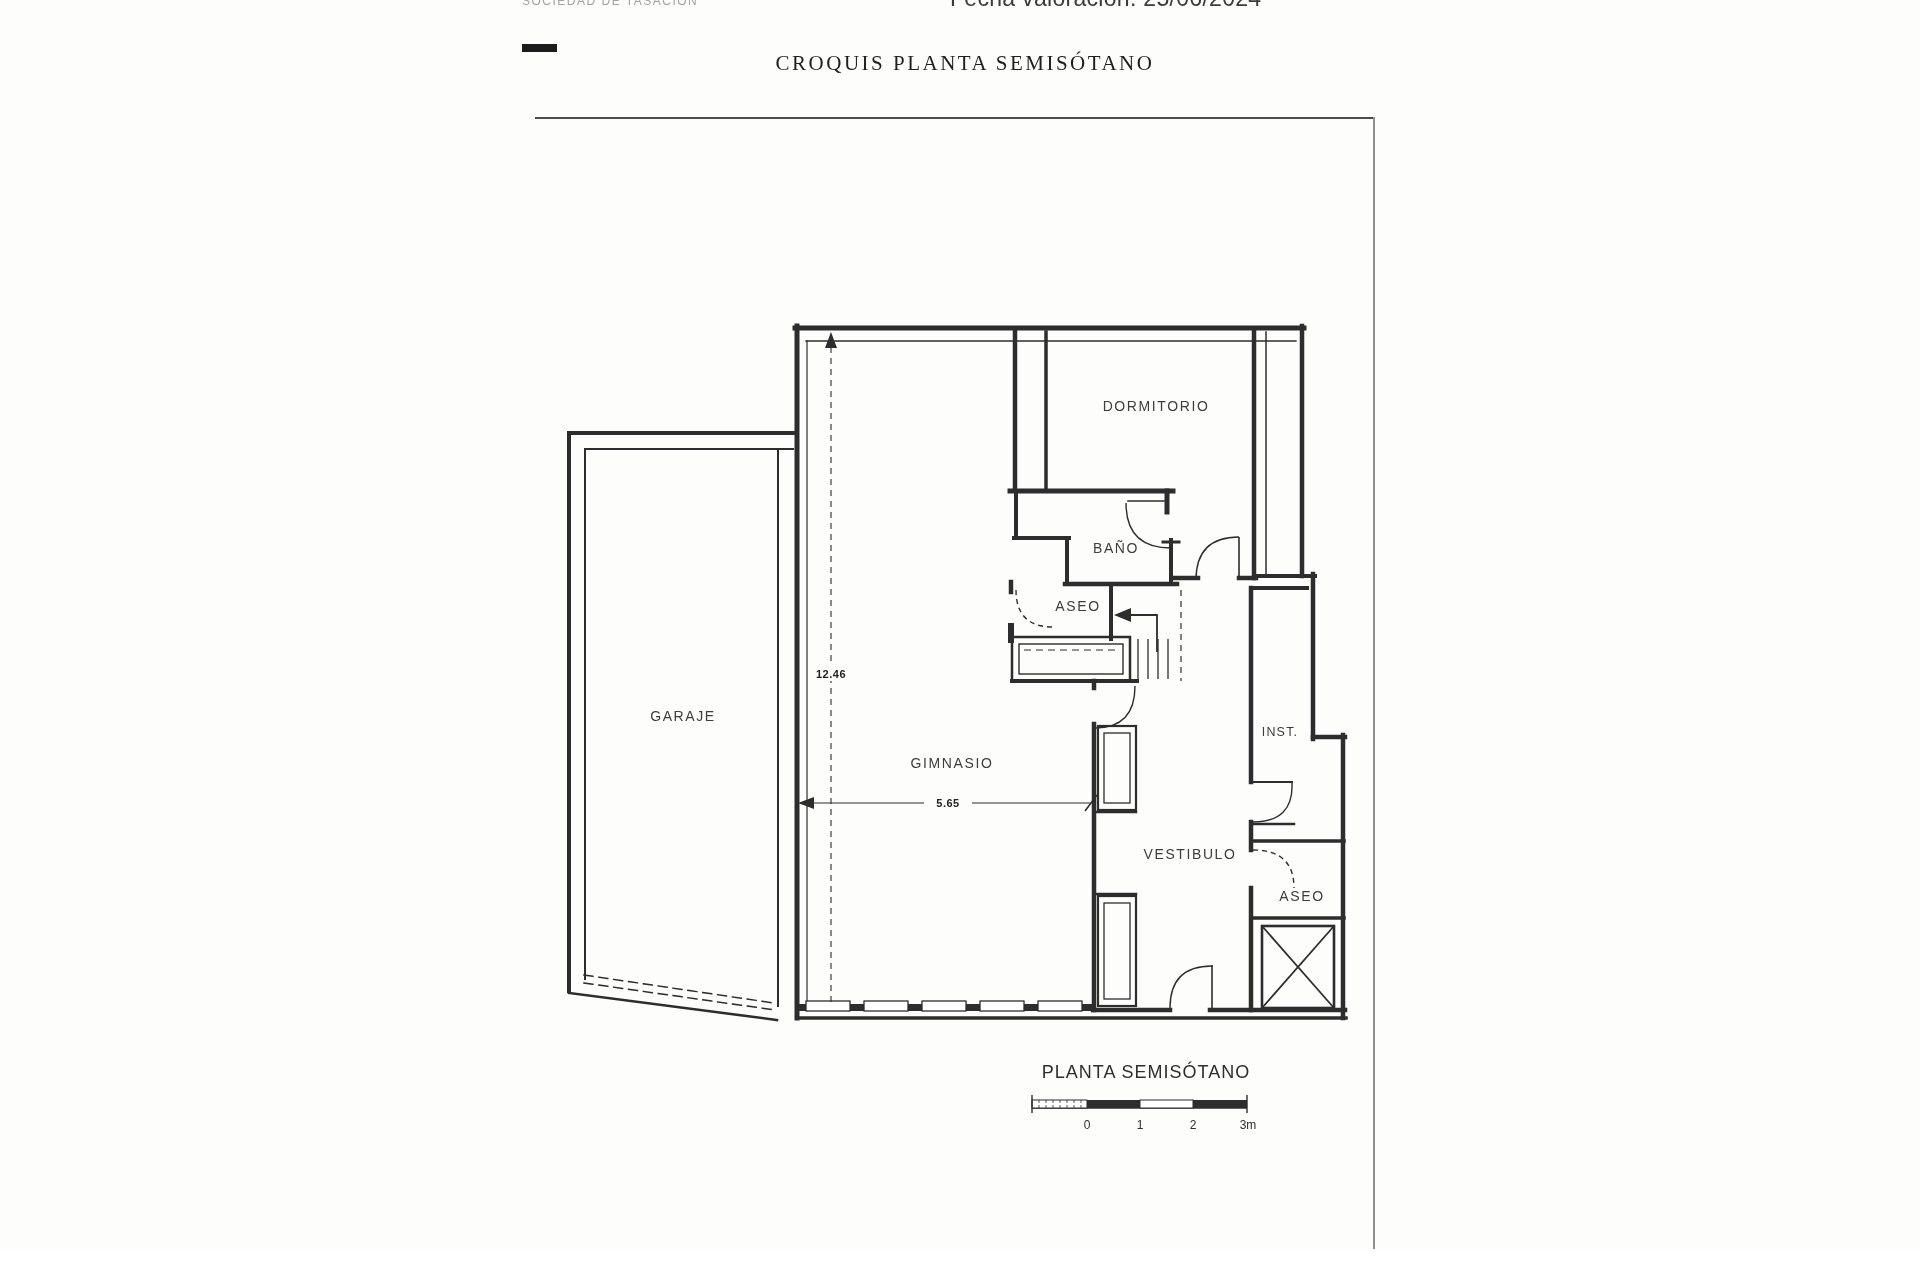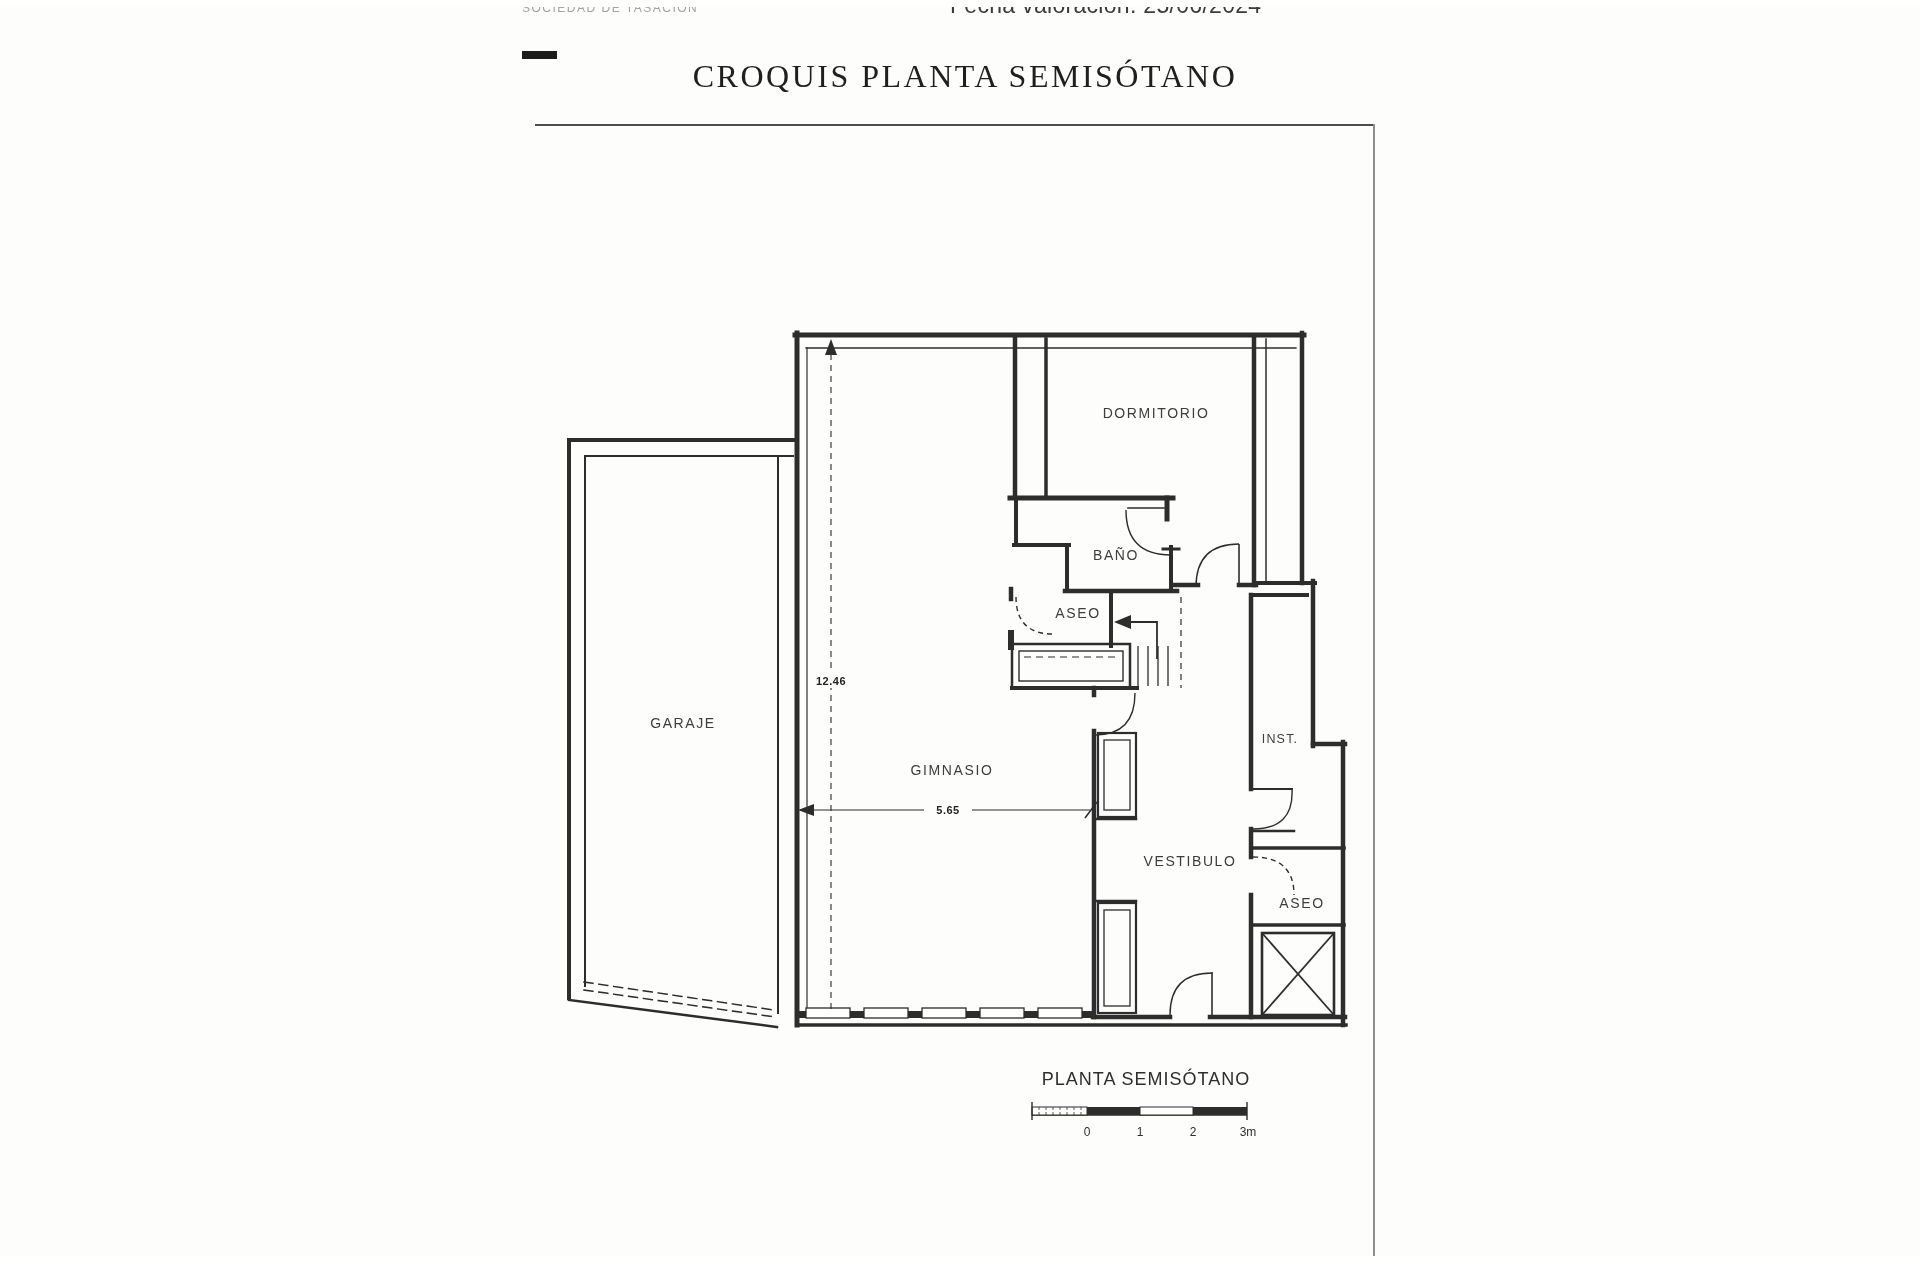--- a/index.html
+++ b/index.html
@@ -1,33 +1,33 @@
 <!DOCTYPE html>
 <html><head>
 <meta charset="utf-8">
 <style>
   html,body{margin:0;padding:0;background:#ffffff;}
   .page{
     position:relative;width:1920px;height:1249px;background:#fdfdfc;
-    overflow:hidden;font-family:"Liberation Sans", sans-serif;margin-top:7px;
+    overflow:hidden;font-family:"Liberation Sans", sans-serif;
   }
   .logo-text{
     position:absolute;left:522px;top:-5px;font-size:12px;letter-spacing:1.5px;
     color:#a3a3a0;white-space:nowrap;line-height:1;
   }
   .logo-dash{
     position:absolute;left:522px;top:44px;width:35px;height:8px;background:#1c1c1c;
   }
   .fecha{
     position:absolute;left:950px;top:-13px;font-size:23px;letter-spacing:0.3px;
     color:#3b3b3b;white-space:nowrap;line-height:1;
   }
   .title{
     position:absolute;left:965px;top:53px;transform:translateX(-50%);
-    font-family:"Liberation Serif", serif;font-size:32px;letter-spacing:2.5px;
+    font-family:"Liberation Serif", serif;font-size:21px;letter-spacing:2.5px;
     color:#1f1f1f;white-space:nowrap;line-height:1;
   }
   .rule-top{position:absolute;left:535px;top:117px;width:839px;height:2px;background:#4d4d4d;}
   .rule-right{position:absolute;left:1373px;top:117px;width:2px;height:1163px;background:#8f8f8f;}
   svg.plan{position:absolute;left:0;top:0;}
   svg text{font-family:"Liberation Sans", sans-serif;fill:#3d3d3d;}
   .room-lbl{font-size:14px;letter-spacing:1.6px;}
   .small-lbl{font-size:12.5px;letter-spacing:1.2px;}
   .dim-lbl{font-size:11px;letter-spacing:0.5px;fill:#222;font-weight:bold;}
   .caption-lbl{font-size:18px;letter-spacing:1px;fill:#2e2e2e;}

